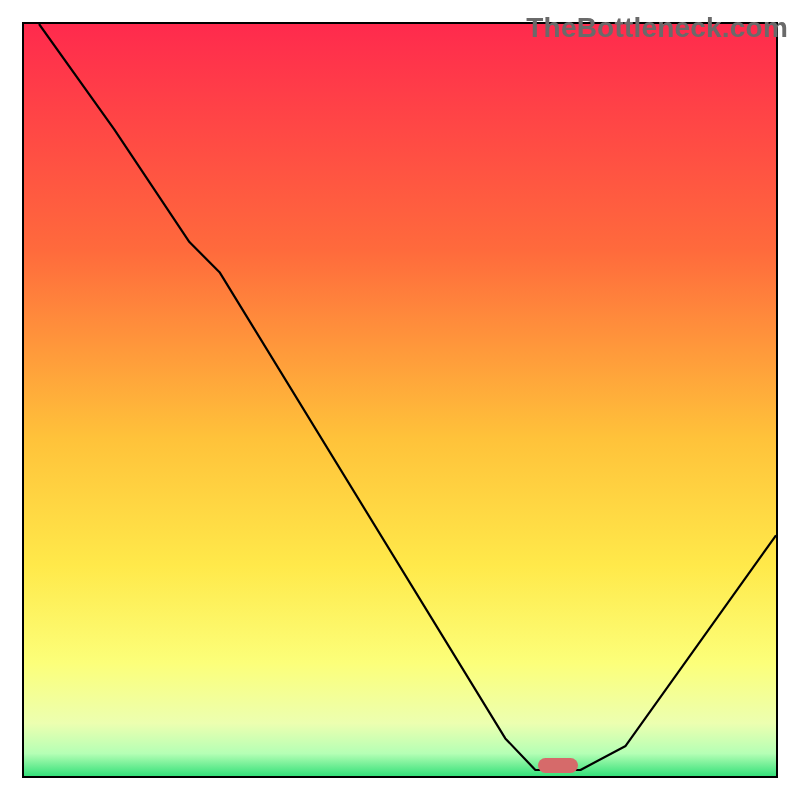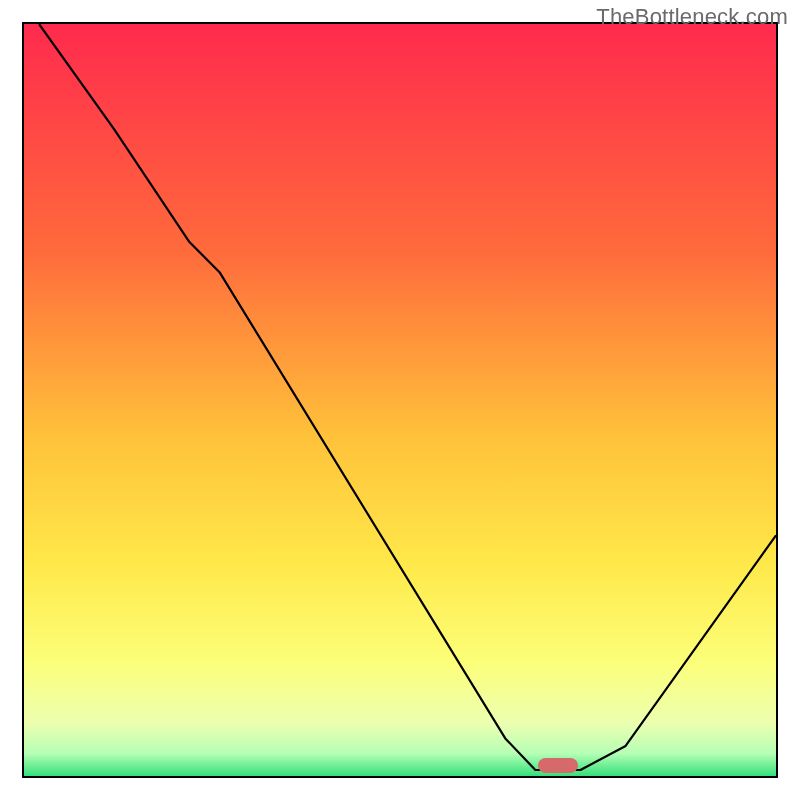--- a/index.html
+++ b/index.html
@@ -6,24 +6,24 @@
     margin: 0;
     padding: 0;
     width: 800px;
     height: 800px;
     background: #ffffff;
     overflow: hidden;
     font-family: Arial, Helvetica, sans-serif;
   }
   .watermark {
     position: absolute;
-    top: 4px;
+    top: 12px;
     right: 12px;
-    font-size: 22px;
-    font-weight: 400;
+    font-size: 28px;
+    font-weight: 700;
     color: #6a6a6a;
     letter-spacing: 0.2px;
     z-index: 10;
   }
   .frame {
     position: absolute;
     left: 22px;
     top: 22px;
     width: 756px;
     height: 756px;

